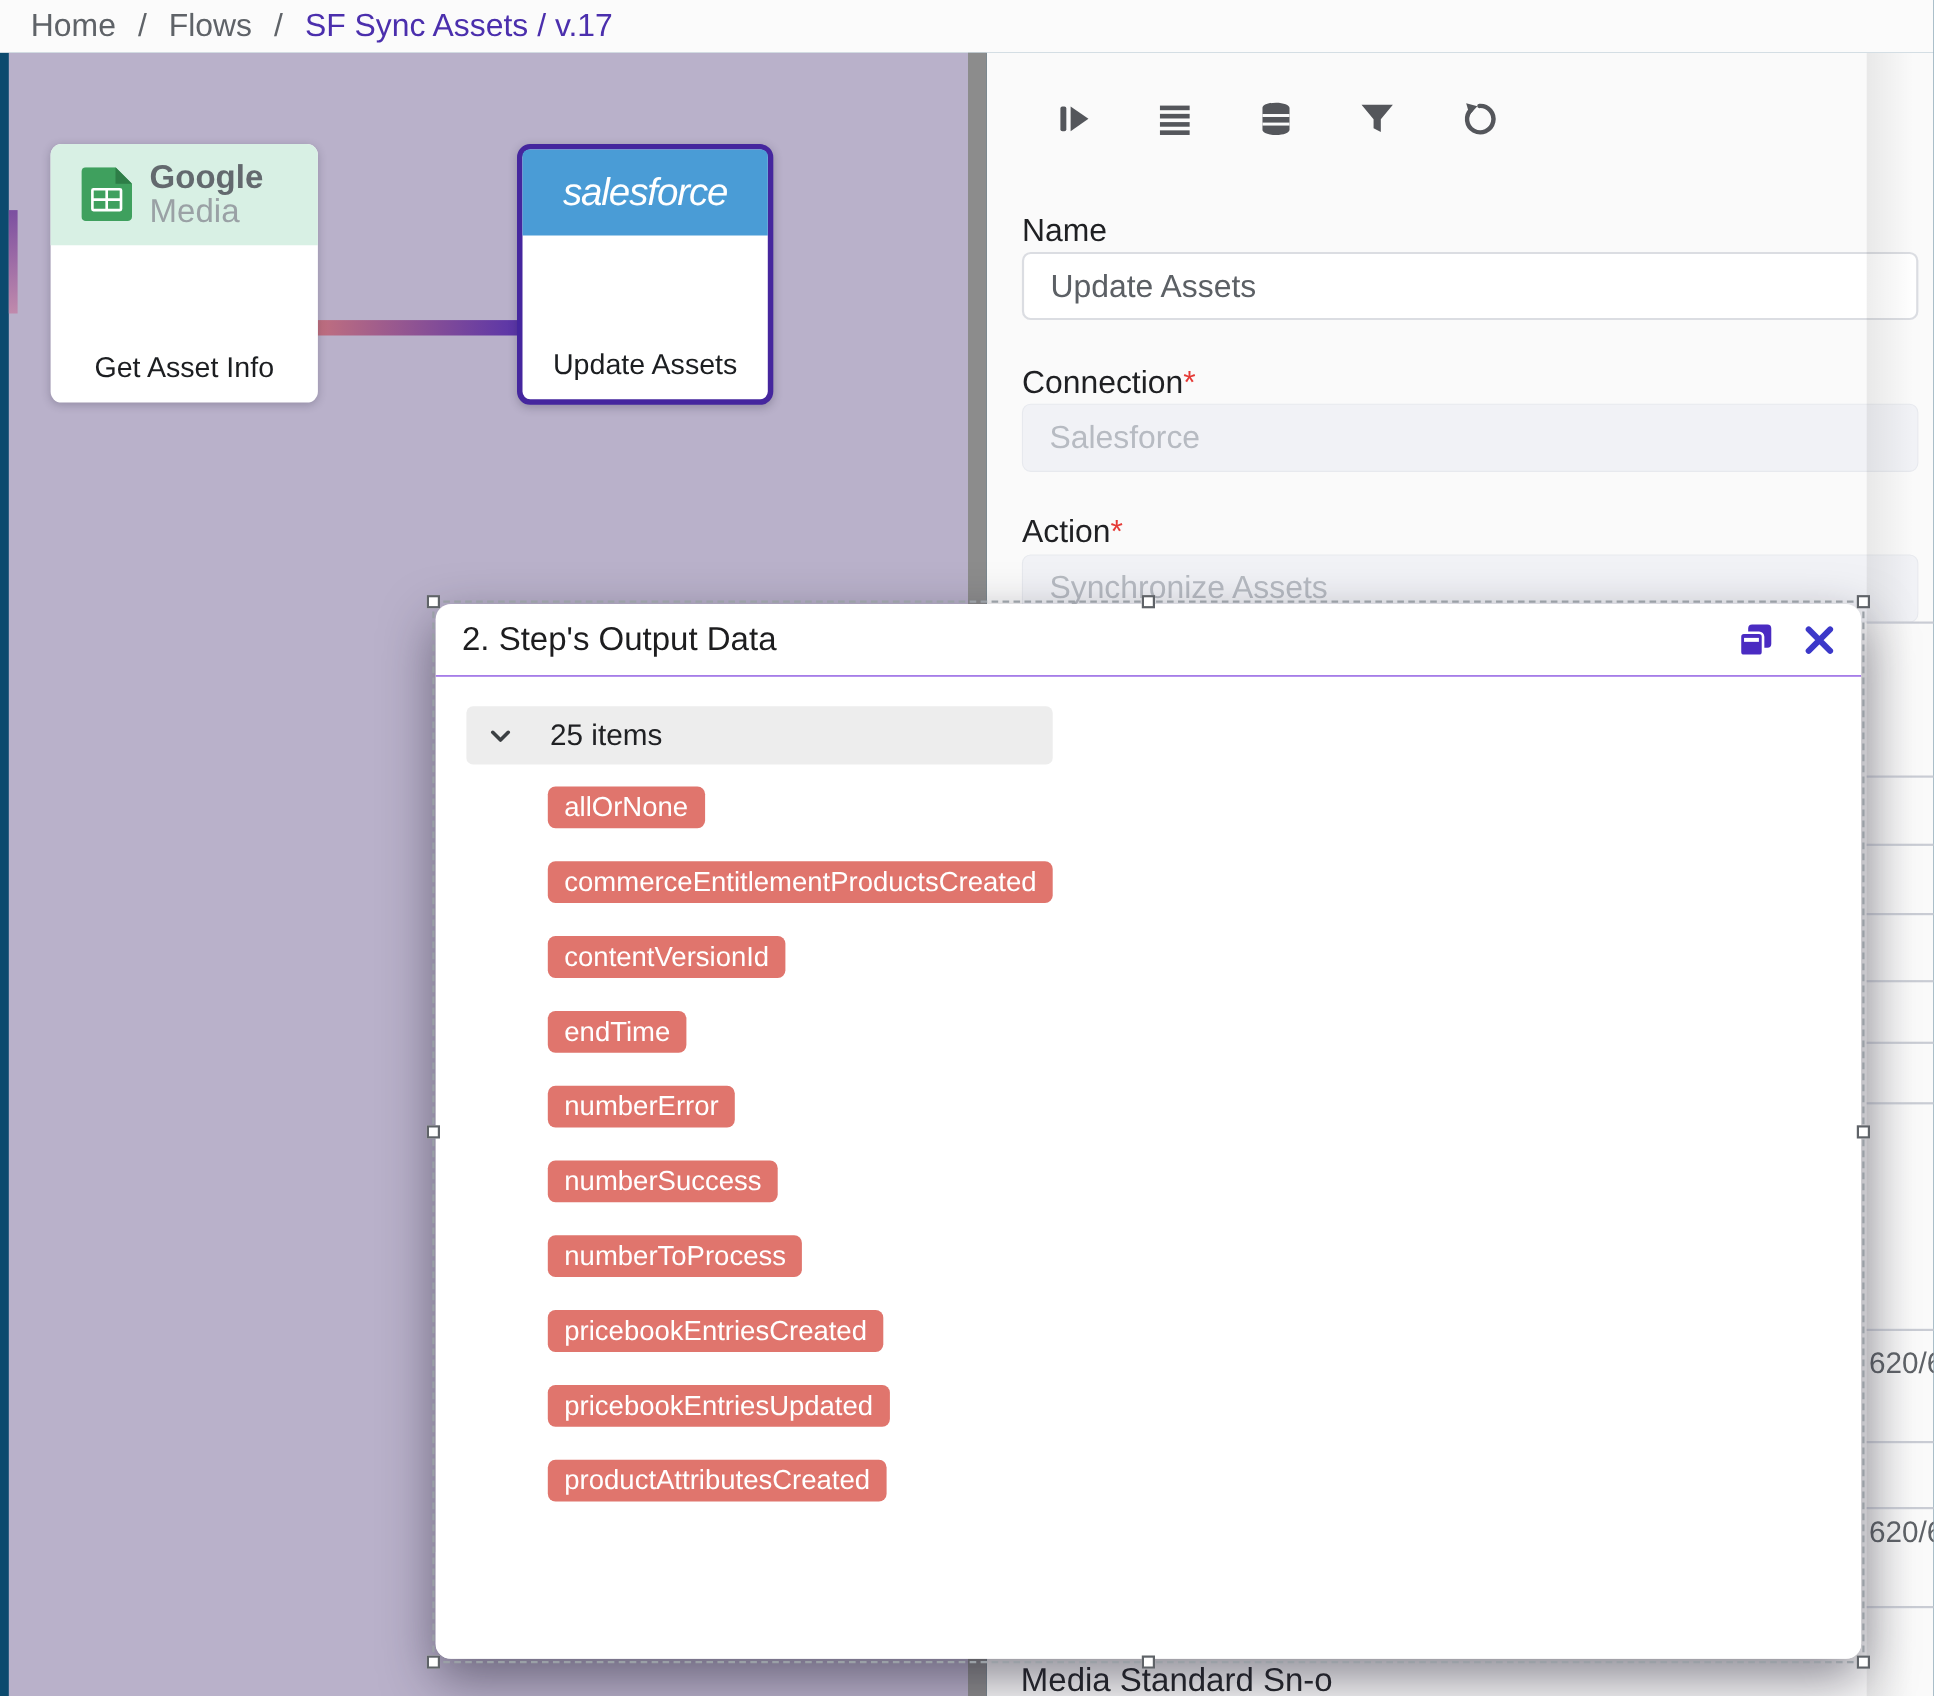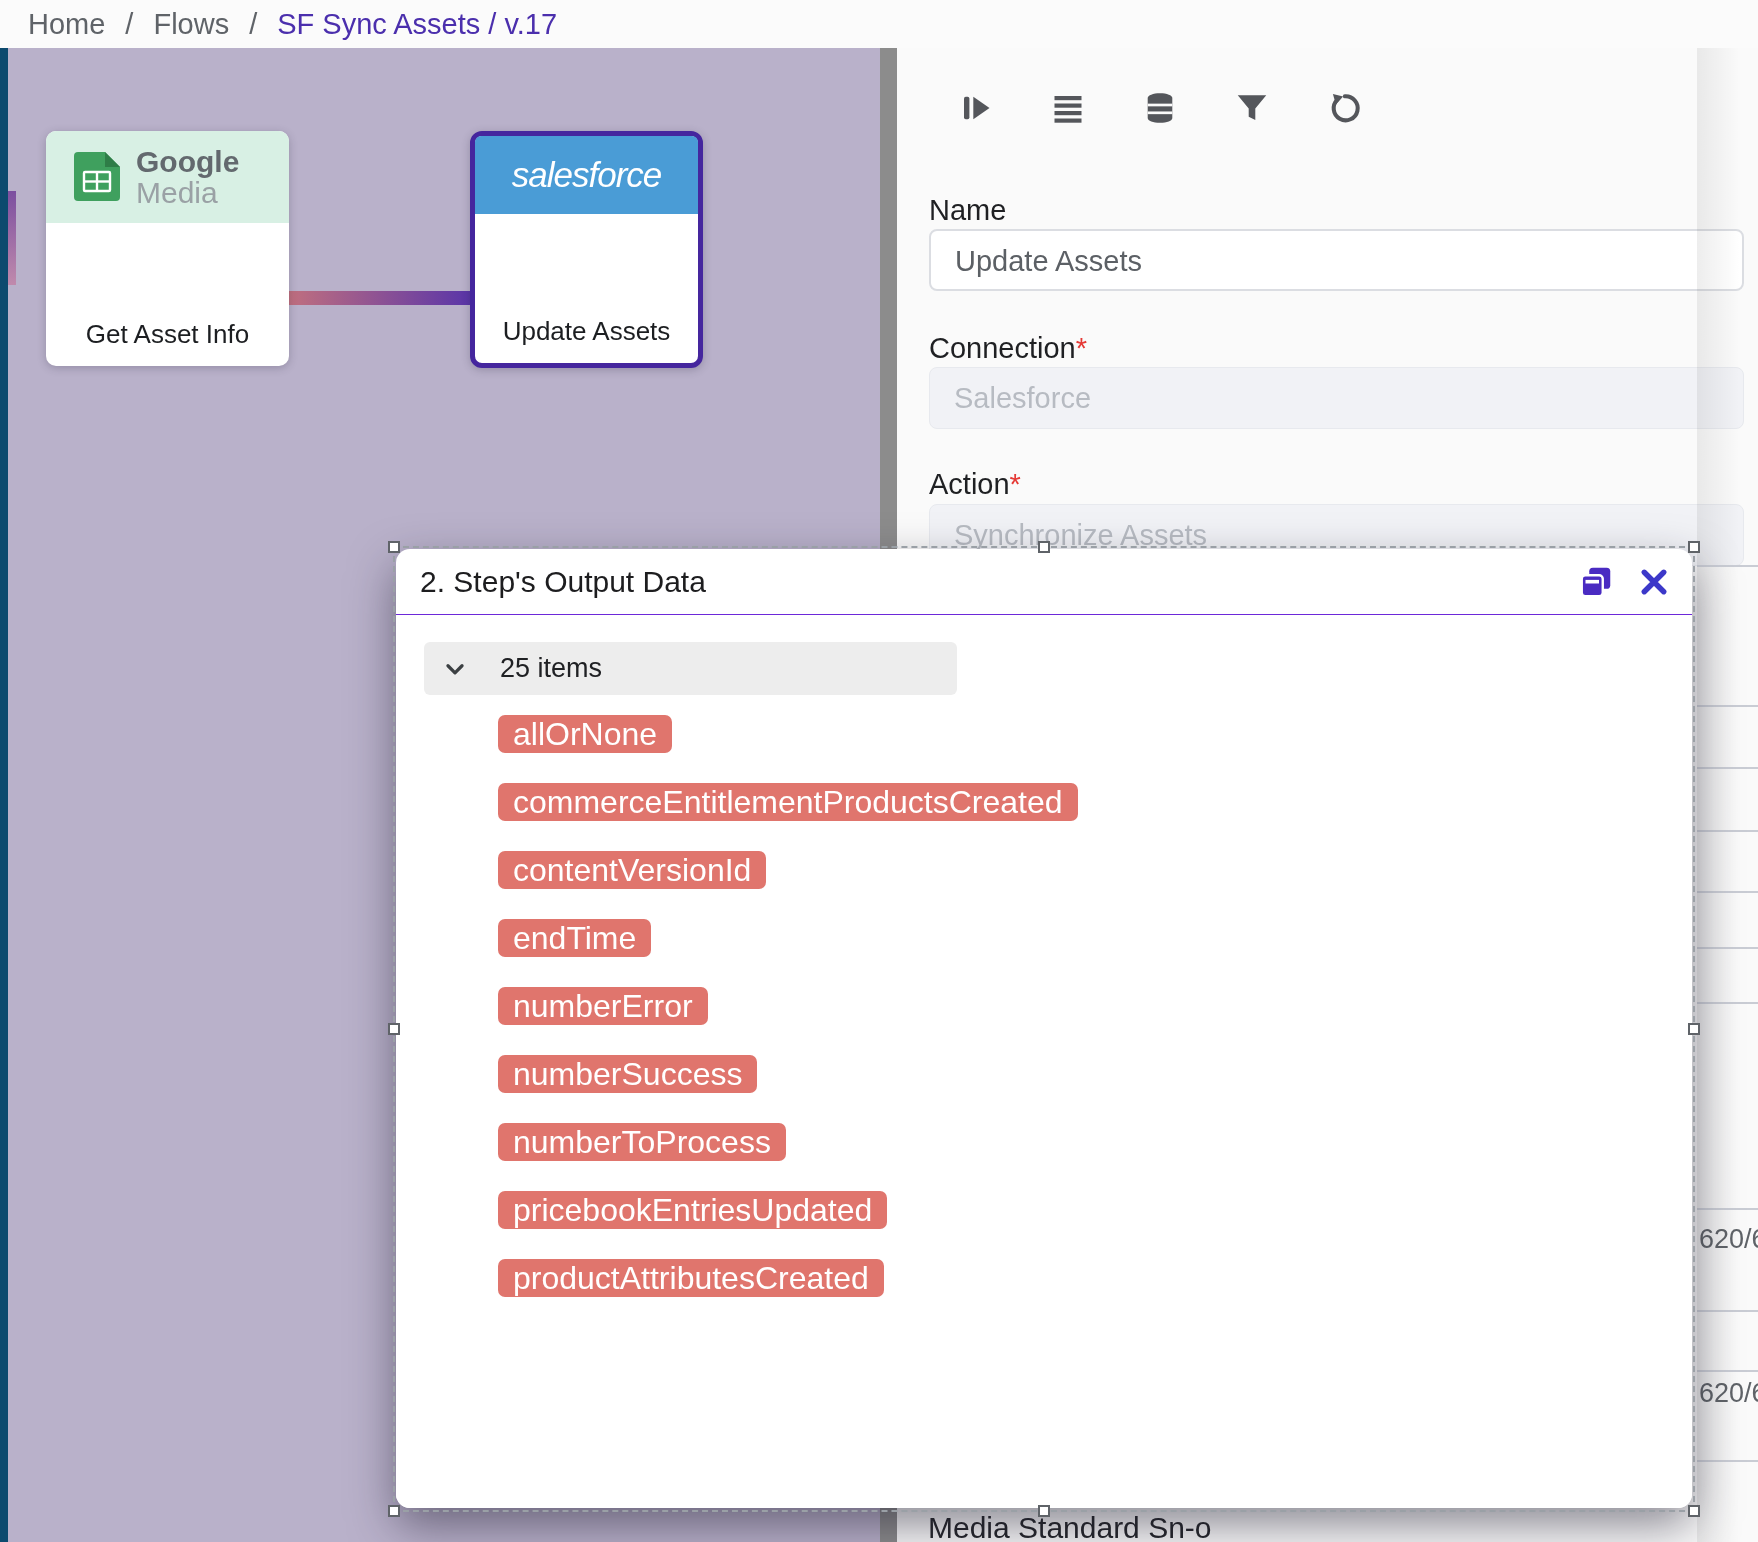--- a/index.html
+++ b/index.html
@@ -79,21 +79,21 @@
   .icon-btn svg{ width:36px; height:36px; display:block; }
   .items-row{ position:absolute; left:28px; top:93px; width:533px; height:53px;
     background:#ededed; border-radius:6px; display:flex; align-items:center;
     cursor:pointer;}
   .items-row .chev{ width:26px; height:26px; margin-left:18px; color:#3c4043;}
   .items-row .chev svg{ width:26px; height:26px; display:block;}
   .items-count{ margin-left:32px; font-size:27px; color:#202124; }
   .pills{ position:absolute; left:102px; top:166px; display:flex;
     flex-direction:column; gap:30px;}
   .pill{ width:fit-content; height:38px; line-height:38px; padding:0 15px;
-    border-radius:7px; background:#e0756d; color:#fff; font-size:32px;
+    border-radius:7px; background:#e0756d; color:#fff; font-size:25px;
     font-weight:500; white-space:nowrap; cursor:grab;}
   .modal-footer{ position:absolute; left:0; right:0; bottom:0; height:97px;
     background:linear-gradient(to bottom, rgba(255,255,255,.55), #ffffff 30%);}
   
   .selection{ position:absolute; left:393px; top:546px; width:1302px; height:966px;
     border:2px dashed #9aa0a6; z-index:6; pointer-events:none;}
   .handle{ position:absolute; width:12px; height:12px; background:#fff;
     border:2px solid #5f6368; pointer-events:auto; cursor:move;}
   .h-tl{ left:-7px; top:-7px; }   .h-tm{ left:calc(50% - 6px); top:-7px; }
   .h-tr{ right:-7px; top:-7px; }  .h-ml{ left:-7px; top:calc(50% - 6px); }
@@ -253,20 +253,21 @@
         <div class="pill">contentVersionId</div>
 
         <div class="pill">endTime</div>
 
         <div class="pill">numberError</div>
 
         <div class="pill">numberSuccess</div>
 
         <div class="pill">numberToProcess</div>
 
+        <div class="pill">pricebookEntriesCreated</div>
 
         <div class="pill">pricebookEntriesUpdated</div>
 
 
         <div class="pill">productAttributesCreated</div>
       </div>
 
     <div class="modal-footer"></div>
   </div>
 

